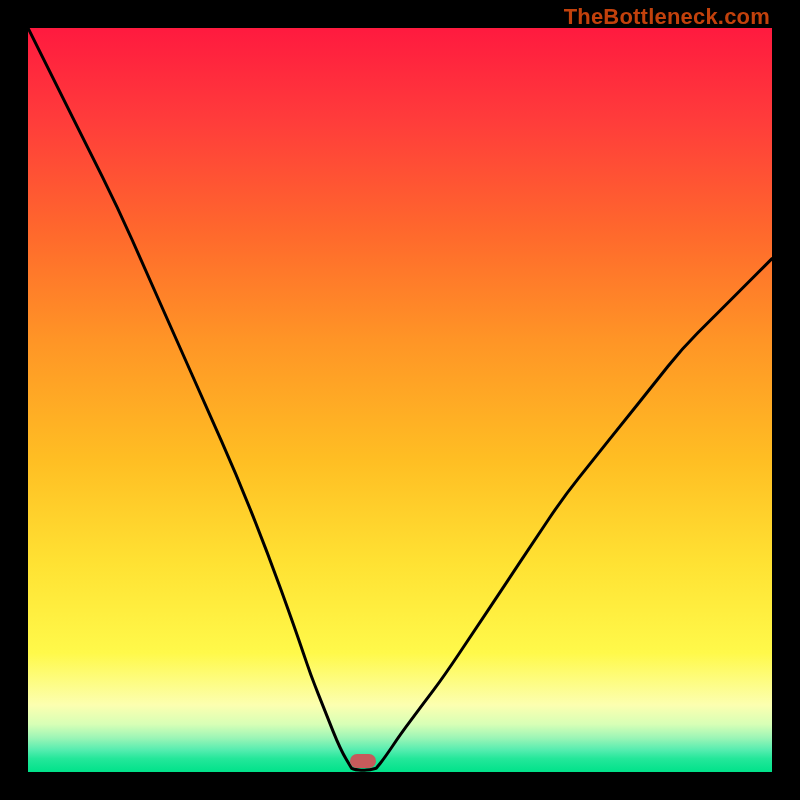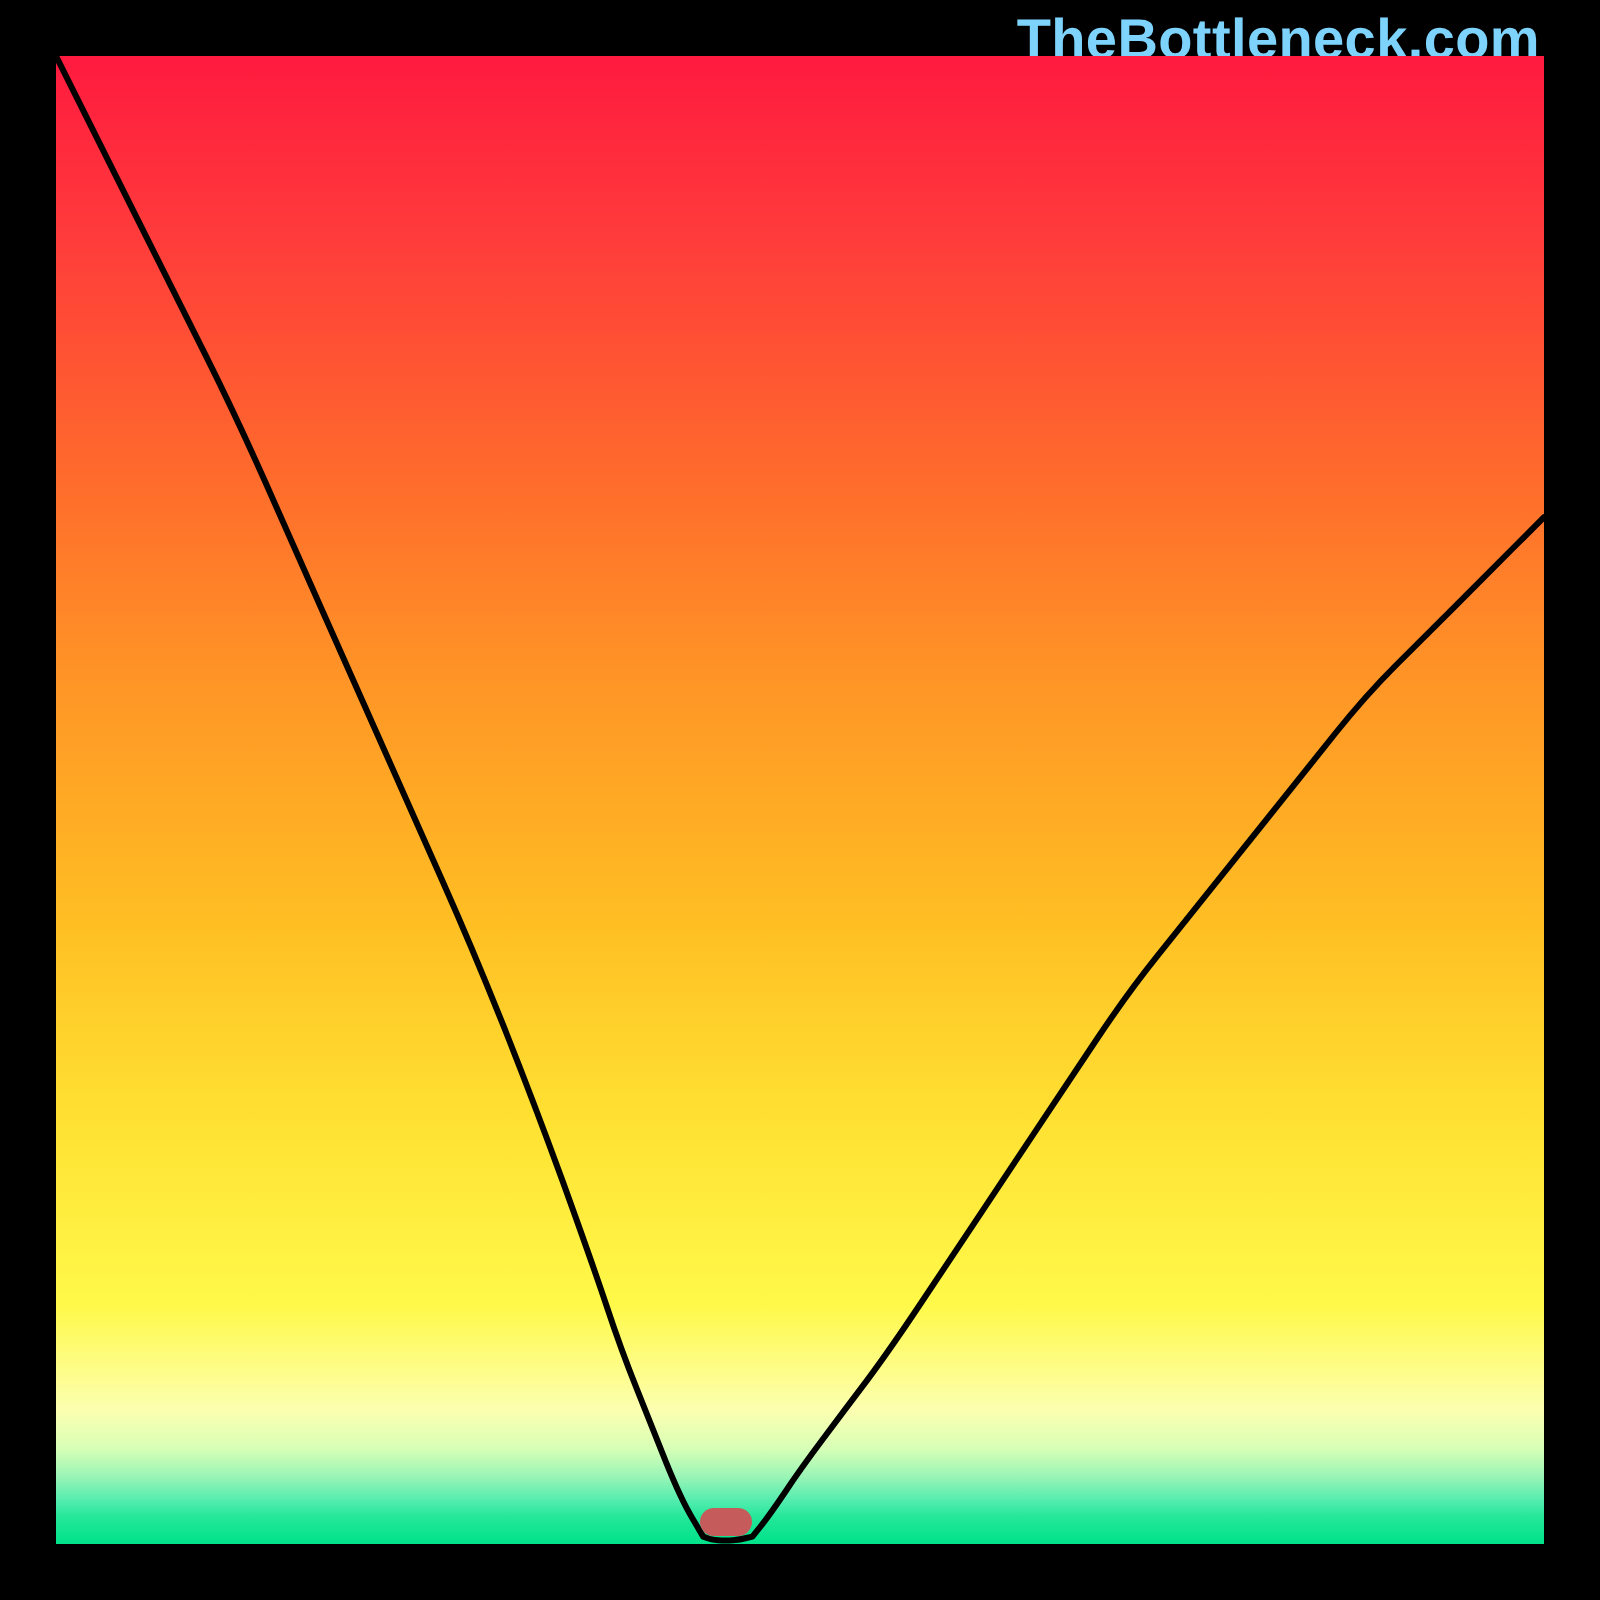--- a/index.html
+++ b/index.html
@@ -54,26 +54,25 @@
     position: absolute;
     width: 26px;
     height: 14px;
     border-radius: 7px;
     transform: translate(-50%, -50%);
   }
   .watermark {
     position: absolute;
     top: 4px;
     right: 30px;
-    color: #7dd3fc;
-    font-size: 28px;
+    color: #c2410c;
+    font-size: 22px;
     font-weight: 600;
     letter-spacing: 0.2px;
     user-select: none;
-    text-decoration: underline;
   }
 </style>
 </head>
 <body>
 
 <div class="frame">
 
   <div class="watermark">TheBottleneck.com</div>
 
   <div class="plot">

